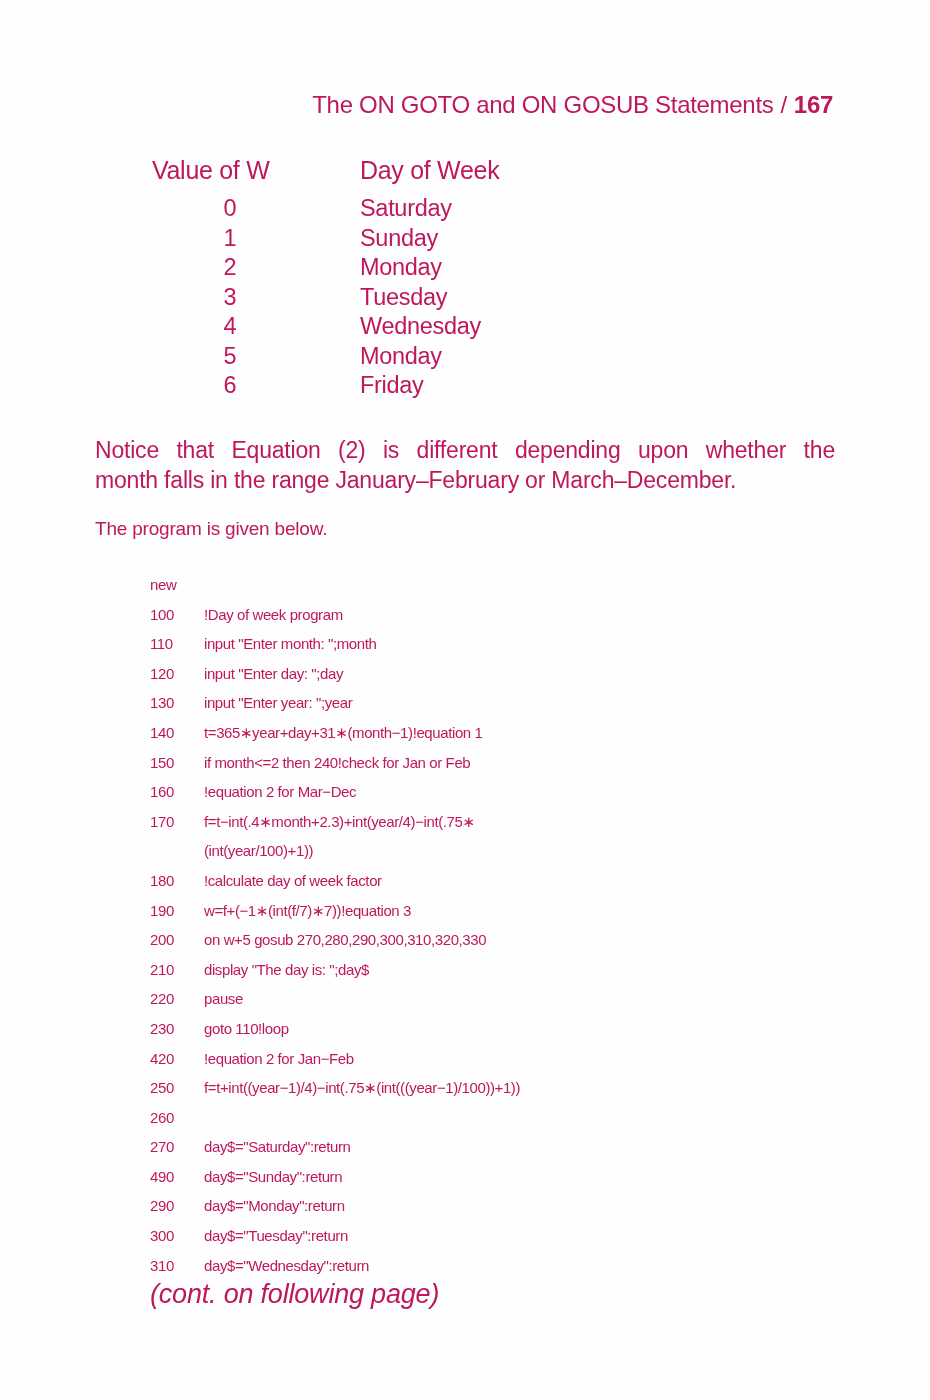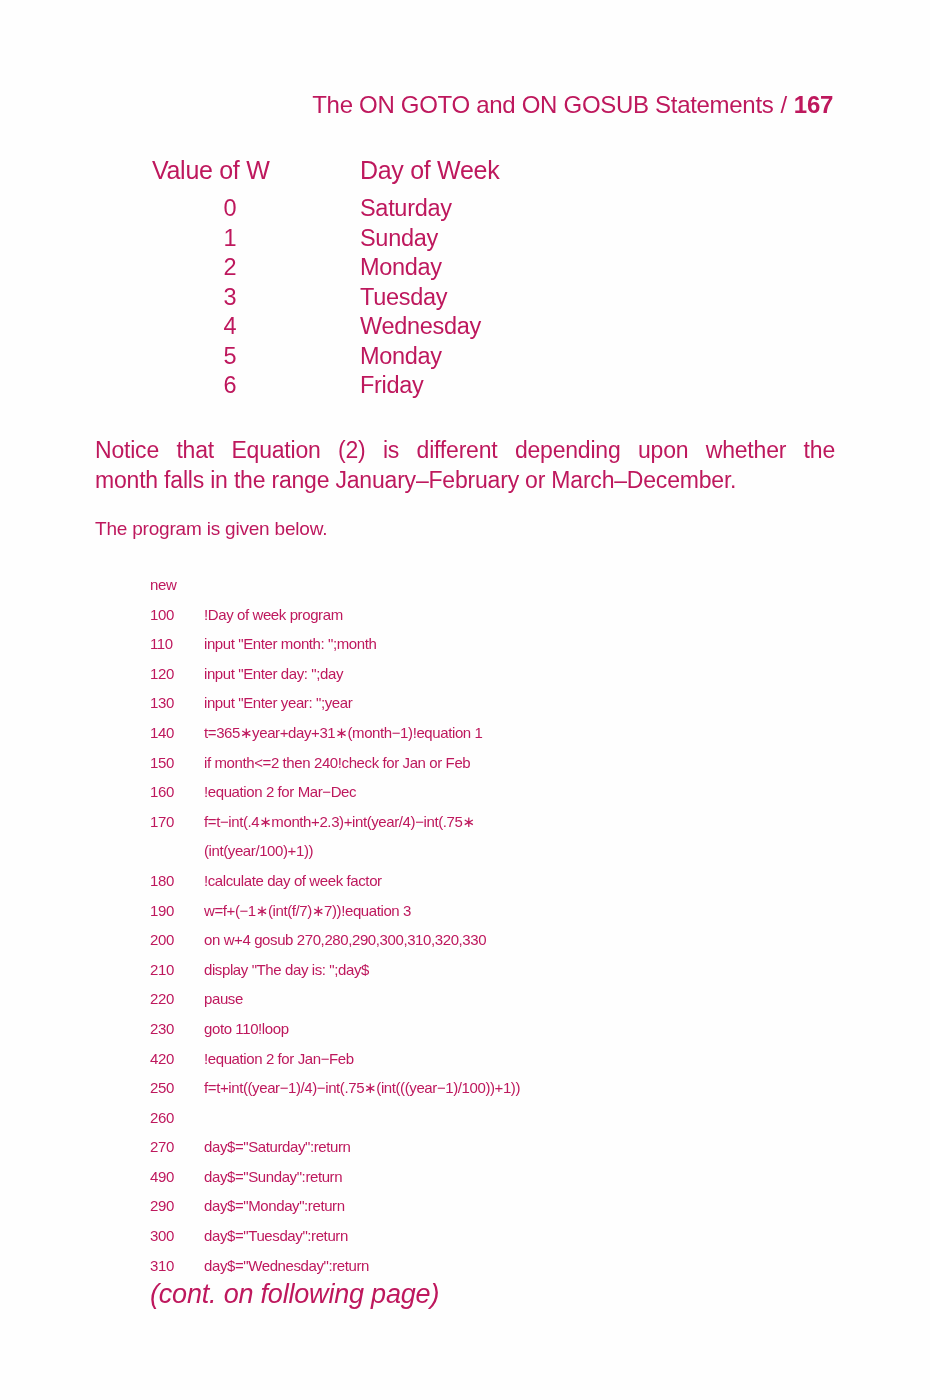--- a/index.html
+++ b/index.html
@@ -188,21 +188,21 @@
 
       <div class="code-line">
         <span class="lineno">180</span><span class="codetext">!calculate day of week factor</span>
       </div>
 
       <div class="code-line">
         <span class="lineno">190</span><span class="codetext">w=f+(−1∗(int(f/7)∗7))!equation 3</span>
       </div>
 
       <div class="code-line">
-        <span class="lineno">200</span><span class="codetext">on w+4 gosub 270,280,290,300,310,320,330</span>
+        <span class="lineno">200</span><span class="codetext">on w+5 gosub 270,280,290,300,310,320,330</span>
       </div>
 
       <div class="code-line">
         <span class="lineno">210</span><span class="codetext">display "The day is: ";day$</span>
       </div>
 
       <div class="code-line">
         <span class="lineno">220</span><span class="codetext">pause</span>
       </div>
 

